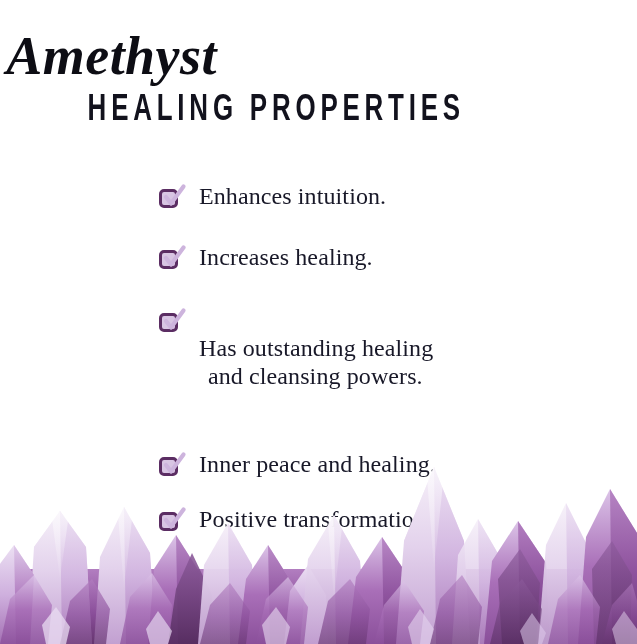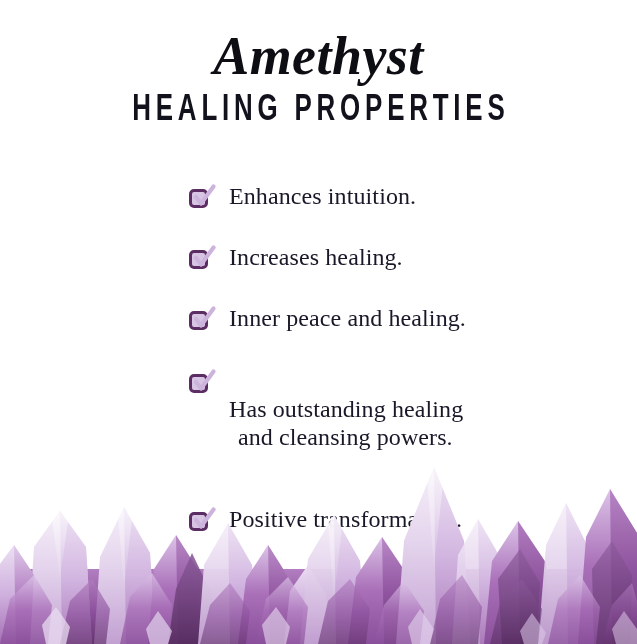--- a/index.html
+++ b/index.html
@@ -21,21 +21,21 @@
     background: #ffffff;
     overflow: hidden;
   }
 
   
   .header {
     position: absolute;
     top: 0;
     left: 0;
     width: 637px;
-    text-align: center;
+    text-align: left;
     padding-top: 30px;
     box-sizing: border-box;
   }
   .title-script {
     font-family: "Liberation Serif", "DejaVu Serif", serif;
     font-style: italic;
     font-weight: bold;
     font-size: 55px;
     line-height: 0.95;
     color: #0d0d14;
@@ -55,21 +55,20 @@
     transform-origin: center top;
     white-space: nowrap;
   }
 
   
   .checklist {
     position: absolute;
     top: 183px;
     left: 0;
     width: 551px;
-    margin-left: 30px;
   }
   .check-row {
     display: flex;
     align-items: flex-start;
     padding-left: 159px;
     box-sizing: border-box;
   }
   .check-row.r0 { margin-top: 0px; }
   .check-row.r1 { margin-top: 33px; }
   .check-row.r2 { margin-top: 33px; }
@@ -160,41 +159,41 @@
     <div class="check-row r1">
       <span class="cb">
         <span class="box"></span>
         <svg class="tick" viewBox="0 0 23 23" aria-hidden="true">
           <path d="M4 12 L9 18.5 L21.5 1.5" fill="none" stroke="#cdb4dd" stroke-width="4.2" stroke-linecap="round" stroke-linejoin="round"></path>
         </svg>
       </span>
       <span class="check-text">Increases healing.</span>
     </div>
 
-    <div class="check-row r2">
-      <span class="cb">
-        <span class="box"></span>
-        <svg class="tick" viewBox="0 0 23 23" aria-hidden="true">
-          <path d="M4 12 L9 18.5 L21.5 1.5" fill="none" stroke="#cdb4dd" stroke-width="4.2" stroke-linecap="round" stroke-linejoin="round"></path>
-        </svg>
-      </span>
-      <span class="check-text">Inner peace and healing.</span>
-    </div>
-
     <div class="check-row r3">
       <span class="cb">
         <span class="box"></span>
         <svg class="tick" viewBox="0 0 23 23" aria-hidden="true">
           <path d="M4 12 L9 18.5 L21.5 1.5" fill="none" stroke="#cdb4dd" stroke-width="4.2" stroke-linecap="round" stroke-linejoin="round"></path>
         </svg>
       </span>
       <span class="check-text indent-2nd">
         <span>Has outstanding healing</span>
         <span class="l2">and cleansing powers.</span>
       </span>
+    </div>
+
+    <div class="check-row r2">
+      <span class="cb">
+        <span class="box"></span>
+        <svg class="tick" viewBox="0 0 23 23" aria-hidden="true">
+          <path d="M4 12 L9 18.5 L21.5 1.5" fill="none" stroke="#cdb4dd" stroke-width="4.2" stroke-linecap="round" stroke-linejoin="round"></path>
+        </svg>
+      </span>
+      <span class="check-text">Inner peace and healing.</span>
     </div>
 
     <div class="check-row r4">
       <span class="cb">
         <span class="box"></span>
         <svg class="tick" viewBox="0 0 23 23" aria-hidden="true">
           <path d="M4 12 L9 18.5 L21.5 1.5" fill="none" stroke="#cdb4dd" stroke-width="4.2" stroke-linecap="round" stroke-linejoin="round"></path>
         </svg>
       </span>
       <span class="check-text">Positive transformation.</span>

